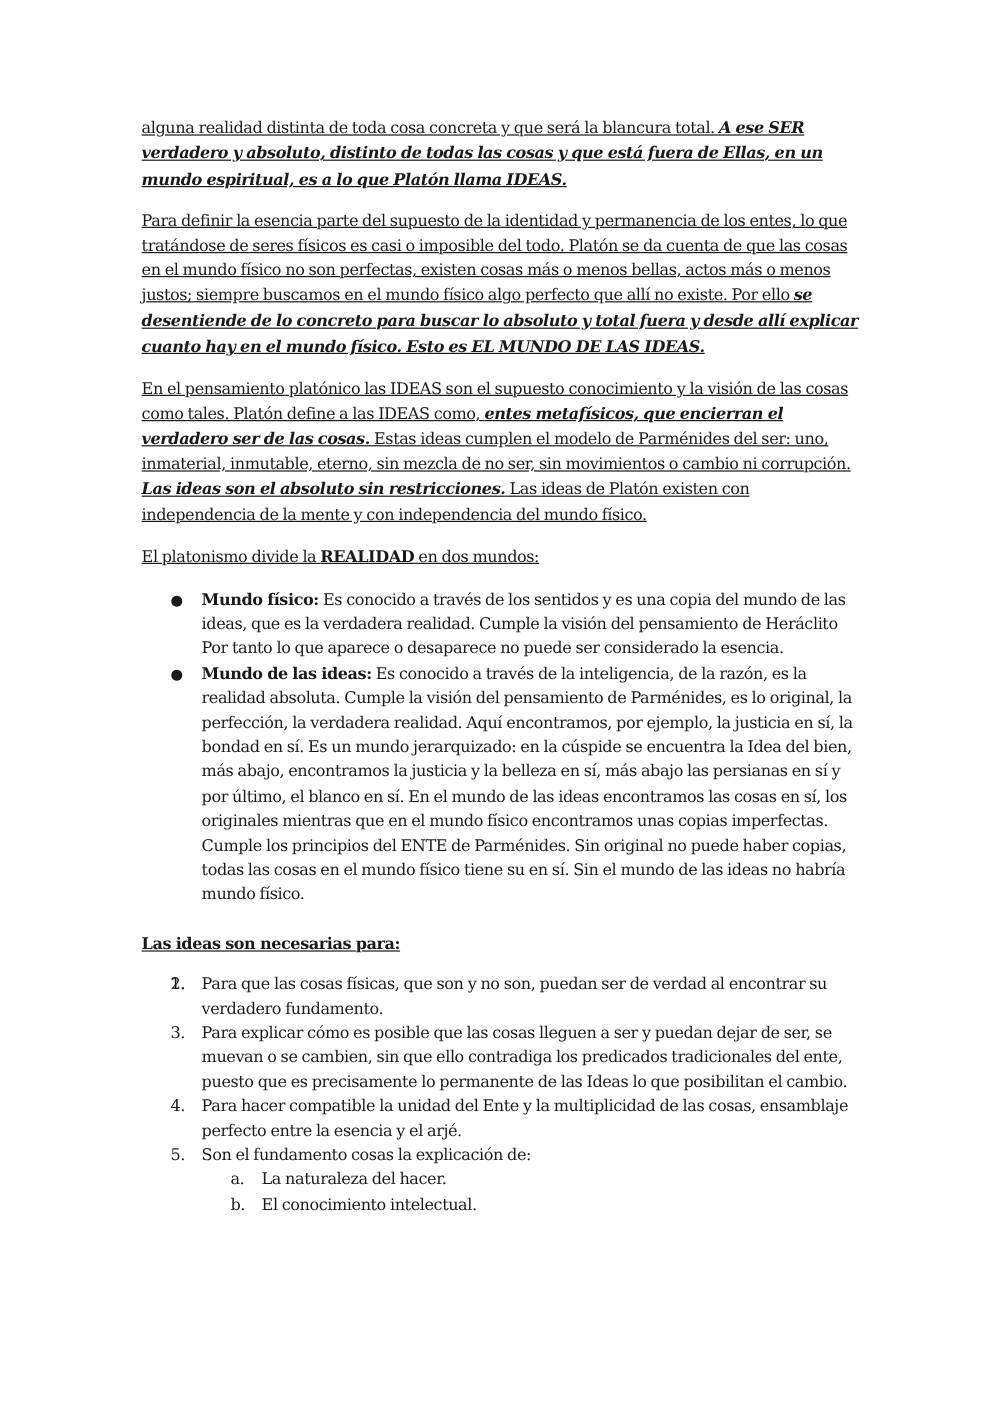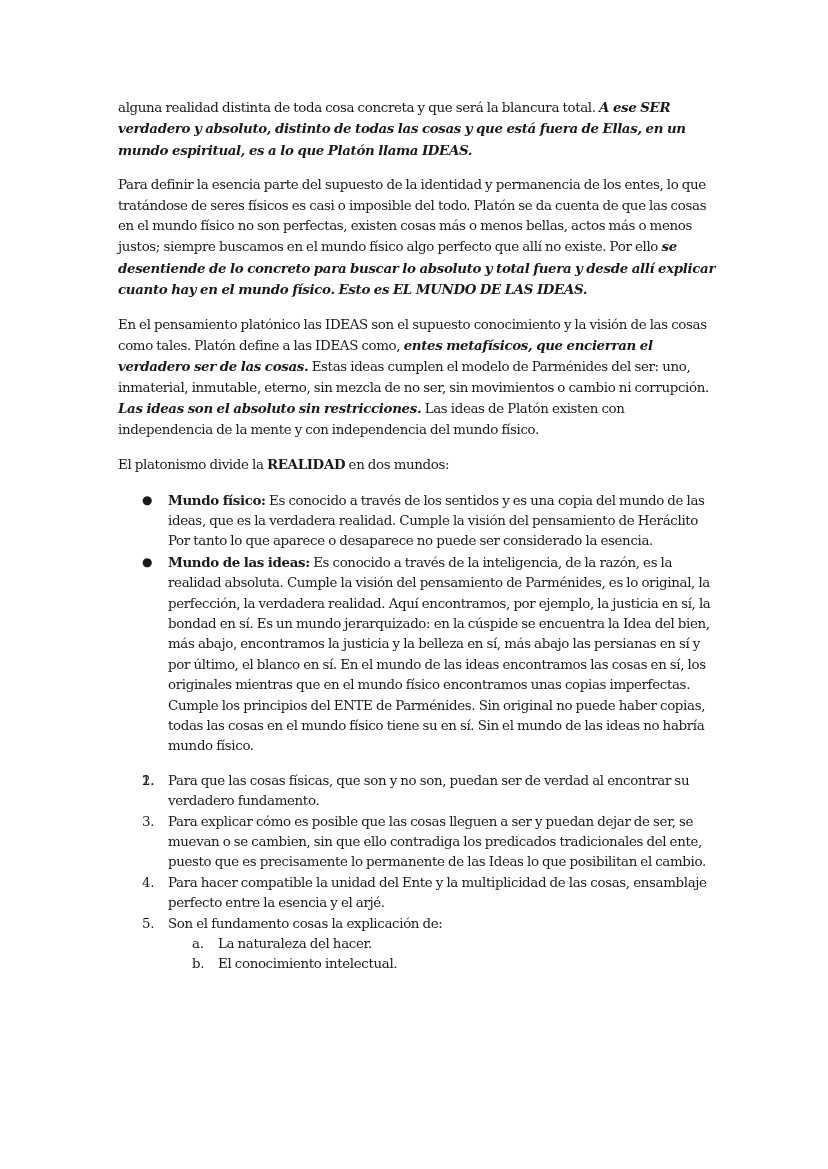--- a/index.html
+++ b/index.html
@@ -3,21 +3,21 @@
   <meta charset="utf-8">
   <style>
     html, body { margin: 0; padding: 0; background: #ffffff; }
     body { width: 828px; height: 1169px; overflow: hidden; position: relative; }
     .page {
       position: absolute; left: 118px; top: 97px; width: 600px;
       font-family: "DejaVu Serif", "Liberation Serif", serif;
       font-size: 13.4px; line-height: 20.4px; color: #1a1a1a;
       letter-spacing: -0.35px; word-spacing: -0.5px;
     }
-    p { margin: 0 0 14px 0; }
+    p { margin: 0 0 14px 0; text-decoration: underline; }
     .bi { font-weight: bold; font-style: italic; }
     .b { font-weight: bold; }
     .bu { font-weight: bold; }
     ul.bullets { list-style: none; margin: 0 0 14px 0; padding: 0 0 0 50px; }
     ul.bullets li { position: relative; margin: 0; }
     ul.bullets li .dot { position: absolute; left: -26px; top: 0; font-size: 12px; }
     ol.num { list-style: none; margin: 0; padding: 0 0 0 50px; }
     ol.num > li { position: relative; }
     ol.num > li > .n { position: absolute; left: -26px; top: 0; }
     ol.alpha { list-style: none; margin: 0; padding: 0 0 0 50px; }
@@ -36,20 +36,21 @@
 
   <p><span>En el pensamiento platónico las IDEAS son el supuesto conocimiento y la visión de las cosas como tales. Platón define a las IDEAS como, </span><span class="bi">entes metafísicos, que encierran el verdadero ser de las cosas.</span><span> Estas ideas cumplen el modelo de Parménides del ser: uno, inmaterial, inmutable, eterno, sin mezcla de no ser, sin movimientos o cambio ni corrupción. </span><span class="bi">Las ideas son el absoluto sin restricciones.</span><span> Las ideas de Platón existen con independencia de la mente y con independencia del mundo físico.</span></p>
 
   <p><span>El platonismo divide la </span><span class="b">REALIDAD</span><span> en dos mundos:</span></p>
 
   <ul class="bullets">
     <li><span class="dot">●</span><span class="bu">Mundo físico:</span><span> Es conocido a través de los  sentidos y es una copia del mundo de las ideas, que es la verdadera realidad. Cumple la visión del pensamiento de Heráclito Por tanto lo que aparece o desaparece no puede ser considerado la esencia.</span></li>
     <li><span class="dot">●</span><span class="bu">Mundo de las ideas:</span><span> Es conocido a través de la inteligencia, de la razón, es la realidad absoluta. Cumple la visión del pensamiento de Parménides, es lo original, la perfección, la verdadera realidad. Aquí encontramos, por ejemplo, la justicia en sí, la bondad en sí. Es un mundo jerarquizado: en la cúspide se encuentra la Idea del bien, más abajo, encontramos la justicia y la belleza en sí, más abajo las persianas en sí y por último, el blanco en sí. En el mundo de las ideas encontramos las cosas en sí, los originales mientras que en el mundo físico encontramos unas copias imperfectas. Cumple los principios del ENTE de Parménides. Sin original no puede haber copias, todas las cosas en el mundo físico tiene su en sí. Sin el mundo de las ideas no habría mundo físico.</span></li>
   </ul>
 
+  <p class="b heading">Las ideas son necesarias para:</p>
 
   <ol class="num">
     <li><span class="n">1.</span></li>
     <li><span class="n">2.</span><span>Para que las cosas físicas, que son y no son, puedan ser de verdad al encontrar su verdadero fundamento.</span></li>
     <li><span class="n">3.</span><span>Para explicar cómo es posible que las cosas lleguen a ser y puedan dejar de ser, se muevan o se cambien, sin que ello contradiga los predicados tradicionales del ente, puesto que es precisamente lo permanente de las Ideas lo que posibilitan el cambio.</span></li>
     <li><span class="n">4.</span><span>Para hacer compatible la unidad del Ente y la multiplicidad de las cosas, ensamblaje perfecto entre la esencia y el arjé.</span></li>
     <li><span class="n">5.</span><span>Son el fundamento cosas la explicación de:</span>
       <ol class="alpha">
         <li><span class="n">a.</span><span>La naturaleza del hacer.</span></li>
         <li><span class="n">b.</span><span>El conocimiento intelectual.</span></li>

